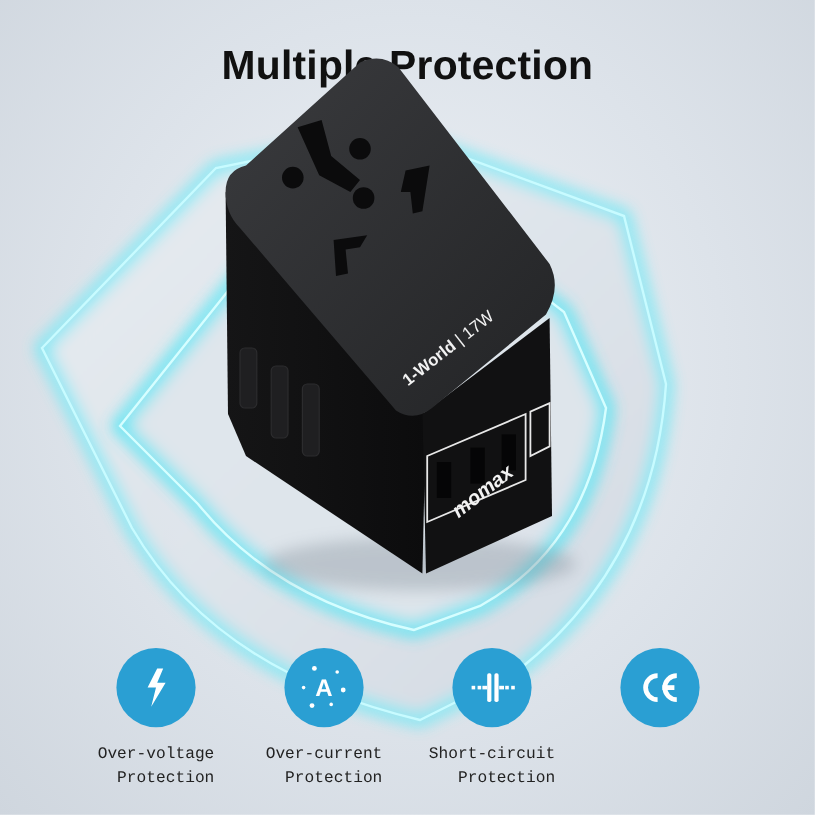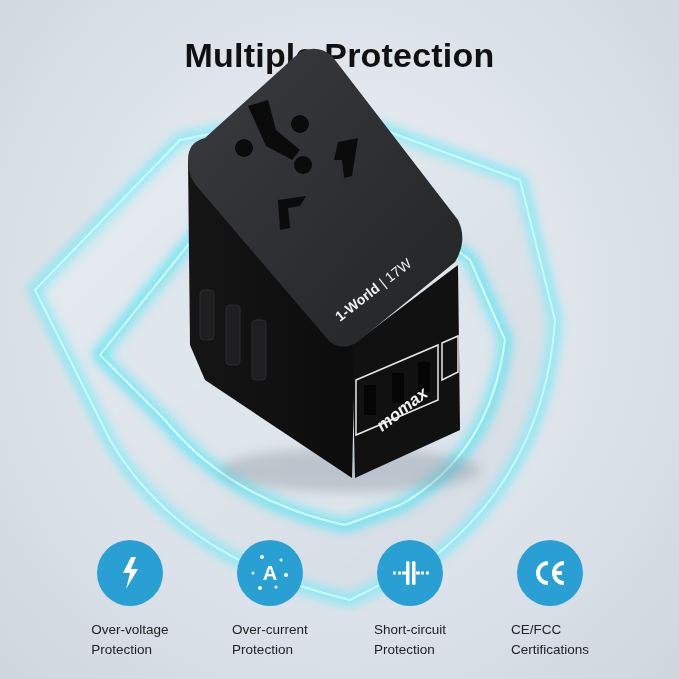--- a/index.html
+++ b/index.html
@@ -16,21 +16,21 @@
   .features {
     position: absolute; top: 540px; left: 60px; width: 560px;
     display: flex; justify-content: space-between;
   }
   .feature { width: 140px; display: flex; flex-direction: column; align-items: center; }
   .feature .circle {
     width: 66px; height: 66px; border-radius: 50%; background: #2a9fd3;
     display: flex; align-items: center; justify-content: center;
   }
   .feature .label {
-    margin-top: 14px; text-align: left; font-size: 13.5px; line-height: 20px; color: #222;
+    margin-top: 14px; text-align: right; font-size: 13.5px; line-height: 20px; color: #222; font-family: Liberation Mono, monospace;
   }
   .feature .label span { display: block; }
 </style>
 </head>
 <body>
 
 <div class="title">Multiple Protection</div>
 
 <svg class="scene" viewBox="0 0 679 679" xmlns="http://www.w3.org/2000/svg">
   <defs>
@@ -152,18 +152,14 @@
     </div>
   </div>
   <div class="feature">
     <div class="circle">
       <svg width="36" height="28" viewBox="0 0 36 28">
         <path d="M16 4 A10 10 0 1 0 16 24" fill="none" stroke="#fff" stroke-width="4"></path>
         <path d="M32 4 A10 10 0 1 0 32 24" fill="none" stroke="#fff" stroke-width="4"></path>
         <rect x="20" y="12" width="10" height="4" fill="#fff"></rect>
       </svg>
     </div>
-    <div class="label">
-      <span>CE/FCC</span>
-      <span>Certifications</span>
-    </div>
   </div>
 </div>
 
 </body></html>

